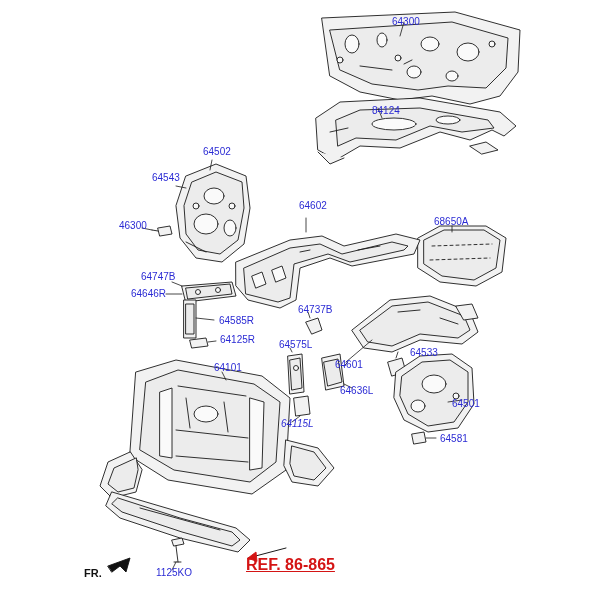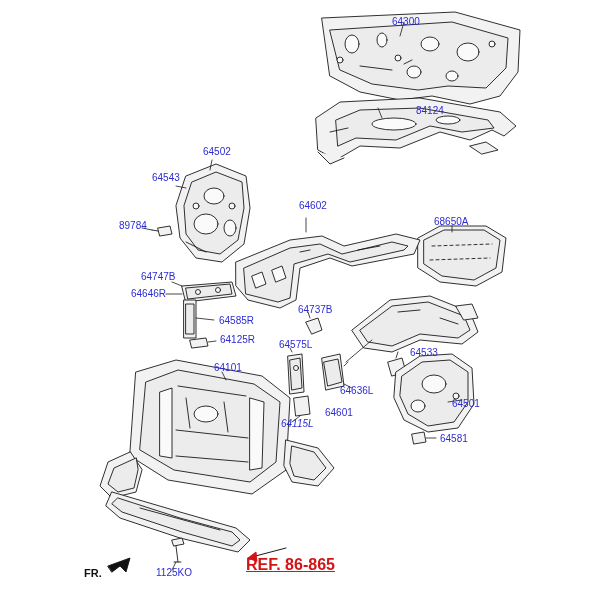--- a/index.html
+++ b/index.html
@@ -189,34 +189,34 @@
       <path d="M286 548 L248 558" stroke-width="1" fill="none"></path>
       <path d="M248 558 L256 552 L257 561 Z" fill="#d41414" stroke="#d41414"></path>
 
       <g>
         <path d="M108 566 L130 558 L126 572 L120 566 L112 572 Z" fill="#111" stroke="#111"></path>
       </g>
     </g>
   </svg>
 
   <div class="lbl" style="left:392px;top:16px;">64300</div>
-  <div class="lbl" style="left:372px;top:105px;margin-left:44px;">84124</div>
+  <div class="lbl" style="left:372px;top:105px;">84124</div>
   <div class="lbl" style="left:203px;top:146px;">64502</div>
   <div class="lbl" style="left:152px;top:172px;">64543</div>
   <div class="lbl" style="left:299px;top:200px;">64602</div>
   <div class="lbl" style="left:434px;top:216px;">68650A</div>
-  <div class="lbl" style="left:119px;top:220px;">89784</div>
+  <div class="lbl" style="left:119px;top:220px;">46300</div>
   <div class="lbl" style="left:141px;top:271px;">64747B</div>
   <div class="lbl" style="left:131px;top:288px;">64646R</div>
   <div class="lbl" style="left:298px;top:304px;">64737B</div>
   <div class="lbl" style="left:219px;top:315px;">64585R</div>
   <div class="lbl" style="left:220px;top:334px;">64125R</div>
   <div class="lbl" style="left:279px;top:339px;">64575L</div>
   <div class="lbl" style="left:386px;top:347px;padding-left:24px;">64533</div>
-  <div class="lbl" style="left:325px;top:359px;margin-top:48px;">64601</div>
+  <div class="lbl" style="left:335px;top:359px;">64601</div>
   <div class="lbl" style="left:214px;top:362px;">64101</div>
   <div class="lbl" style="left:340px;top:385px;">64636L</div>
   <div class="lbl" style="left:452px;top:398px;">64501</div>
   <div class="lbl" style="left:281px;top:418px;font-style:italic;">64115L</div>
   <div class="lbl" style="left:440px;top:433px;">64581</div>
   <div class="lbl" style="left:156px;top:567px;">1125KO</div>
 
   <div class="lbl red" style="left:246px;top:556px;">REF. 86-865</div>
   <div class="lbl black" style="left:84px;top:567px;">FR.</div>
 

